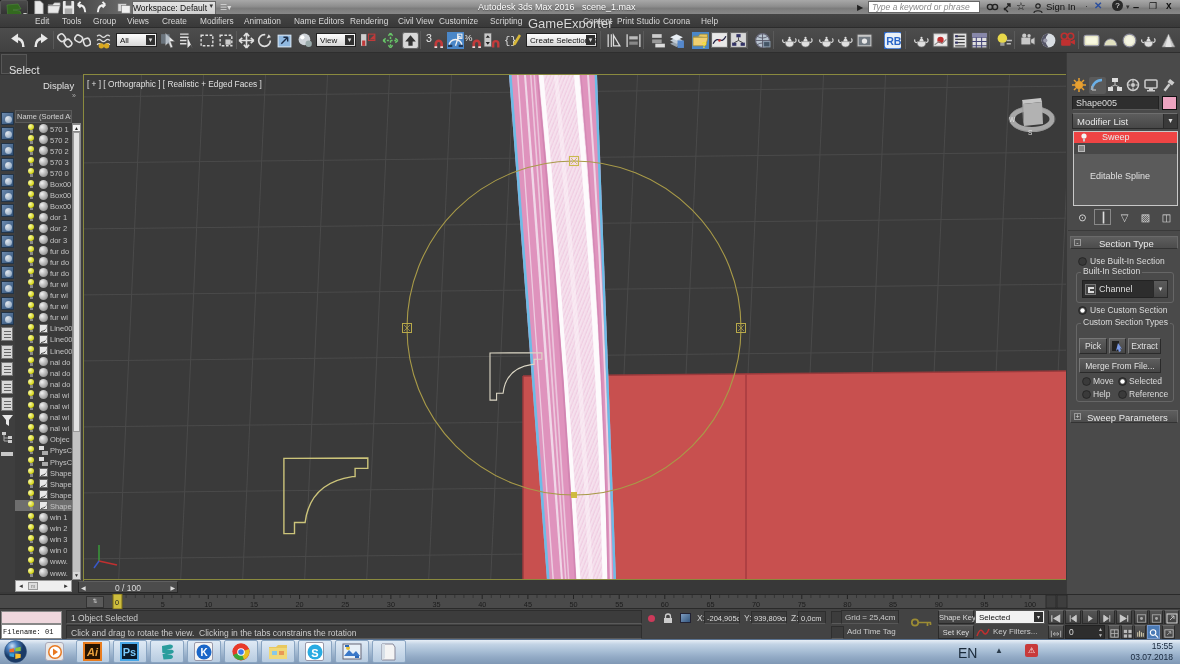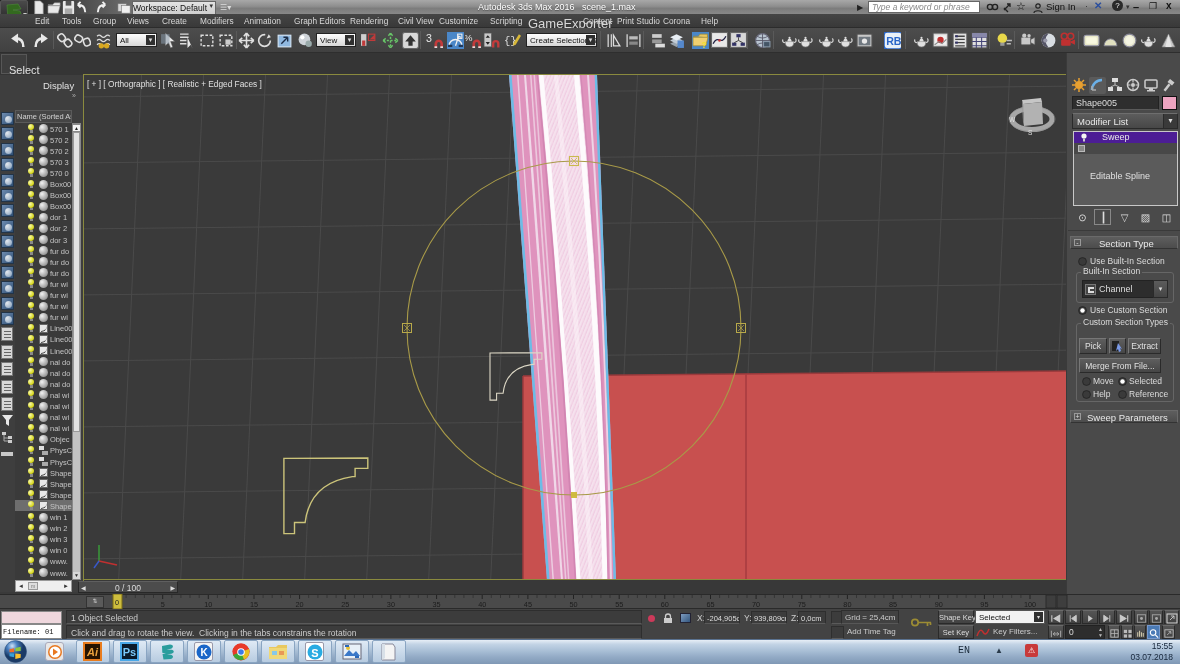--- a/index.html
+++ b/index.html
@@ -60,21 +60,21 @@
 <div class="abs" style="left:1149px;top:1px;font-size:9px;color:#111;">❐</div>
 <div class="abs" style="left:1166px;top:0px;font-size:10px;color:#111;font-weight:bold;">x</div>
 <div class="abs" style="left:0;top:14px;width:1180px;height:14px;background:linear-gradient(180deg,#454545,#393939);border-bottom:1px solid #2c2c2c;"></div>
 <div class="abs" style="left:35px;top:15.5px;font-size:8.3px;color:#d8d8d8;">Edit</div>
 <div class="abs" style="left:62px;top:15.5px;font-size:8.3px;color:#d8d8d8;">Tools</div>
 <div class="abs" style="left:93px;top:15.5px;font-size:8.3px;color:#d8d8d8;">Group</div>
 <div class="abs" style="left:127px;top:15.5px;font-size:8.3px;color:#d8d8d8;">Views</div>
 <div class="abs" style="left:162px;top:15.5px;font-size:8.3px;color:#d8d8d8;">Create</div>
 <div class="abs" style="left:200px;top:15.5px;font-size:8.3px;color:#d8d8d8;">Modifiers</div>
 <div class="abs" style="left:244px;top:15.5px;font-size:8.3px;color:#d8d8d8;">Animation</div>
-<div class="abs" style="left:294px;top:15.5px;font-size:8.3px;color:#d8d8d8;">Graph Editors</div>
+<div class="abs" style="left:294px;top:15.5px;font-size:8.3px;color:#d8d8d8;">Name Editors</div>
 <div class="abs" style="left:350px;top:15.5px;font-size:8.3px;color:#d8d8d8;">Rendering</div>
 <div class="abs" style="left:398px;top:15.5px;font-size:8.3px;color:#d8d8d8;">Civil View</div>
 <div class="abs" style="left:439px;top:15.5px;font-size:8.3px;color:#d8d8d8;">Customize</div>
 <div class="abs" style="left:490px;top:15.5px;font-size:8.3px;color:#d8d8d8;">Scripting</div>
 <div class="abs" style="left:528px;top:15.5px;font-size:13px;color:#d8d8d8;">GameExporter</div>
 <div class="abs" style="left:583px;top:15.5px;font-size:8.3px;color:#d8d8d8;">Content</div>
 <div class="abs" style="left:617px;top:15.5px;font-size:8.3px;color:#d8d8d8;">Print Studio</div>
 <div class="abs" style="left:663px;top:15.5px;font-size:8.3px;color:#d8d8d8;">Corona</div>
 <div class="abs" style="left:701px;top:15.5px;font-size:8.3px;color:#d8d8d8;">Help</div>
 <div class="abs" style="left:0;top:28px;width:1180px;height:25px;background:linear-gradient(180deg,#4d4d4d,#414141);border-bottom:1px solid #2e2e2e;"></div>
@@ -792,21 +792,21 @@
       <rect x="4" y="13" width="8" height="1.5" fill="#ccc"></rect>
     </svg></div>
 <div class="abs" style="left:1161px;top:77px;width:17px;height:17px;background:transparent;border-radius:2px;"><svg width="16" height="16" viewBox="0 0 16 16">
       <path d="M9 2 l4.5 3.5 -2.5 3 -4.5-3.5z" fill="#ccc"></path>
       <path d="M7.5 6.5 L2.5 13 l2 1.5 L9.5 8z" fill="#ccc"></path>
     </svg></div>
 <div class="abs" style="left:1072px;top:96px;width:87px;height:14px;background:#2e2e2e;border:1px solid #222;border-bottom-color:#5a5a5a;color:#ddd;font-size:9px;padding:1px 3px;">Shape005</div>
 <div class="abs" style="left:1162px;top:96px;width:15px;height:14px;background:#eda4c1;border:1px solid #111;"></div>
 <div class="abs" style="left:1072px;top:113px;width:106px;height:16px;background:linear-gradient(180deg,#5c5c5c,#474747);border:1px solid #2a2a2a;border-top-color:#6e6e6e;color:#e8e8e8;font-size:9.5px;padding:1.5px 4px;">Modifier List<span style="position:absolute;right:0;top:0;width:14px;height:14px;background:#3a3a3a;border-left:1px solid #2a2a2a;color:#ddd;font-size:8px;text-align:center;line-height:14px;">▾</span></div>
 <div class="abs" style="left:1073px;top:131px;width:105px;height:75px;background:#5b5b5b;border:1px solid #c8c8c8;">
-    <div style="position:absolute;left:0;top:0;width:103px;height:11px;background:#4c1d95;color:#e8e8e8;font-size:9px;">
+    <div style="position:absolute;left:0;top:0;width:103px;height:11px;background:#ef4444;color:#e8e8e8;font-size:9px;">
       <svg width="10" height="10" style="position:absolute;left:5px;top:0px" viewBox="0 0 10 10">
         <circle cx="5" cy="4" r="2.6" fill="#f4f4f4"></circle>
         <rect x="4" y="6.5" width="2" height="3" fill="#ccc"></rect>
       </svg>
       <span style="position:absolute;left:28px;top:0px;">Sweep</span>
     </div>
     <div style="position:absolute;left:0;top:11px;width:103px;height:11px;background:#484848;color:#e0e0e0;font-size:9px;">
       <span style="position:absolute;left:4px;top:2px;width:7px;height:7px;background:#888;border:1px solid #bbb;"></span>
       <span style="position:absolute;left:16px;top:0px;margin-top:28px;">Editable Spline</span>
     </div>
@@ -1151,15 +1151,15 @@
     <rect x="1" y="1" width="18" height="15" fill="#e8f0f8" stroke="#667" stroke-width="1"></rect>
     <path d="M2 13 l5-6 4 4 3-3 4 5z" fill="#3a78c8"></path>
     <circle cx="6" cy="5" r="2" fill="#e8c030"></circle>
     <path d="M3 3 l4 0 M13 14 l4 0" stroke="#2a68b8" stroke-width="2"></path>
   </svg>
 <div class="abs" style="left:372px;top:640px;width:34px;height:23px;background:linear-gradient(180deg,#dfeaf5,#b7cbe0);border:1px solid #8aa5c2;border-radius:2px;"></div>
 <svg class="abs" style="left:379px;top:642px" width="19" height="20" viewBox="0 0 19 20">
     <path d="M3 2 h11 l2 3 v13 h-13z" fill="#f4f4f4" stroke="#889" stroke-width="1"></path>
     <path d="M3 2 l0 16 3-2 0-14z" fill="#d8e0e8"></path>
   </svg>
-<div class="abs" style="left:958px;top:645px;font-size:10px;color:#1a2a3a;font-family:Liberation Mono, monospace;">EN</div>
+<div class="abs" style="left:958px;top:645px;font-size:14px;color:#1a2a3a;">EN</div>
 <div class="abs" style="left:995px;top:646px;font-size:8px;color:#2a3a4a;">▲</div>
 <div class="abs" style="left:1025px;top:644px;width:13px;height:13px;background:#c83a3a;border-radius:2px;color:#fff;font-size:8px;text-align:center;line-height:13px;">⚠</div>
 <div class="abs" style="left:1113px;top:641px;width:60px;height:22px;font-size:8.5px;color:#16263a;text-align:right;line-height:11px;">15:55<br>03.07.2018</div>
 </body></html>

